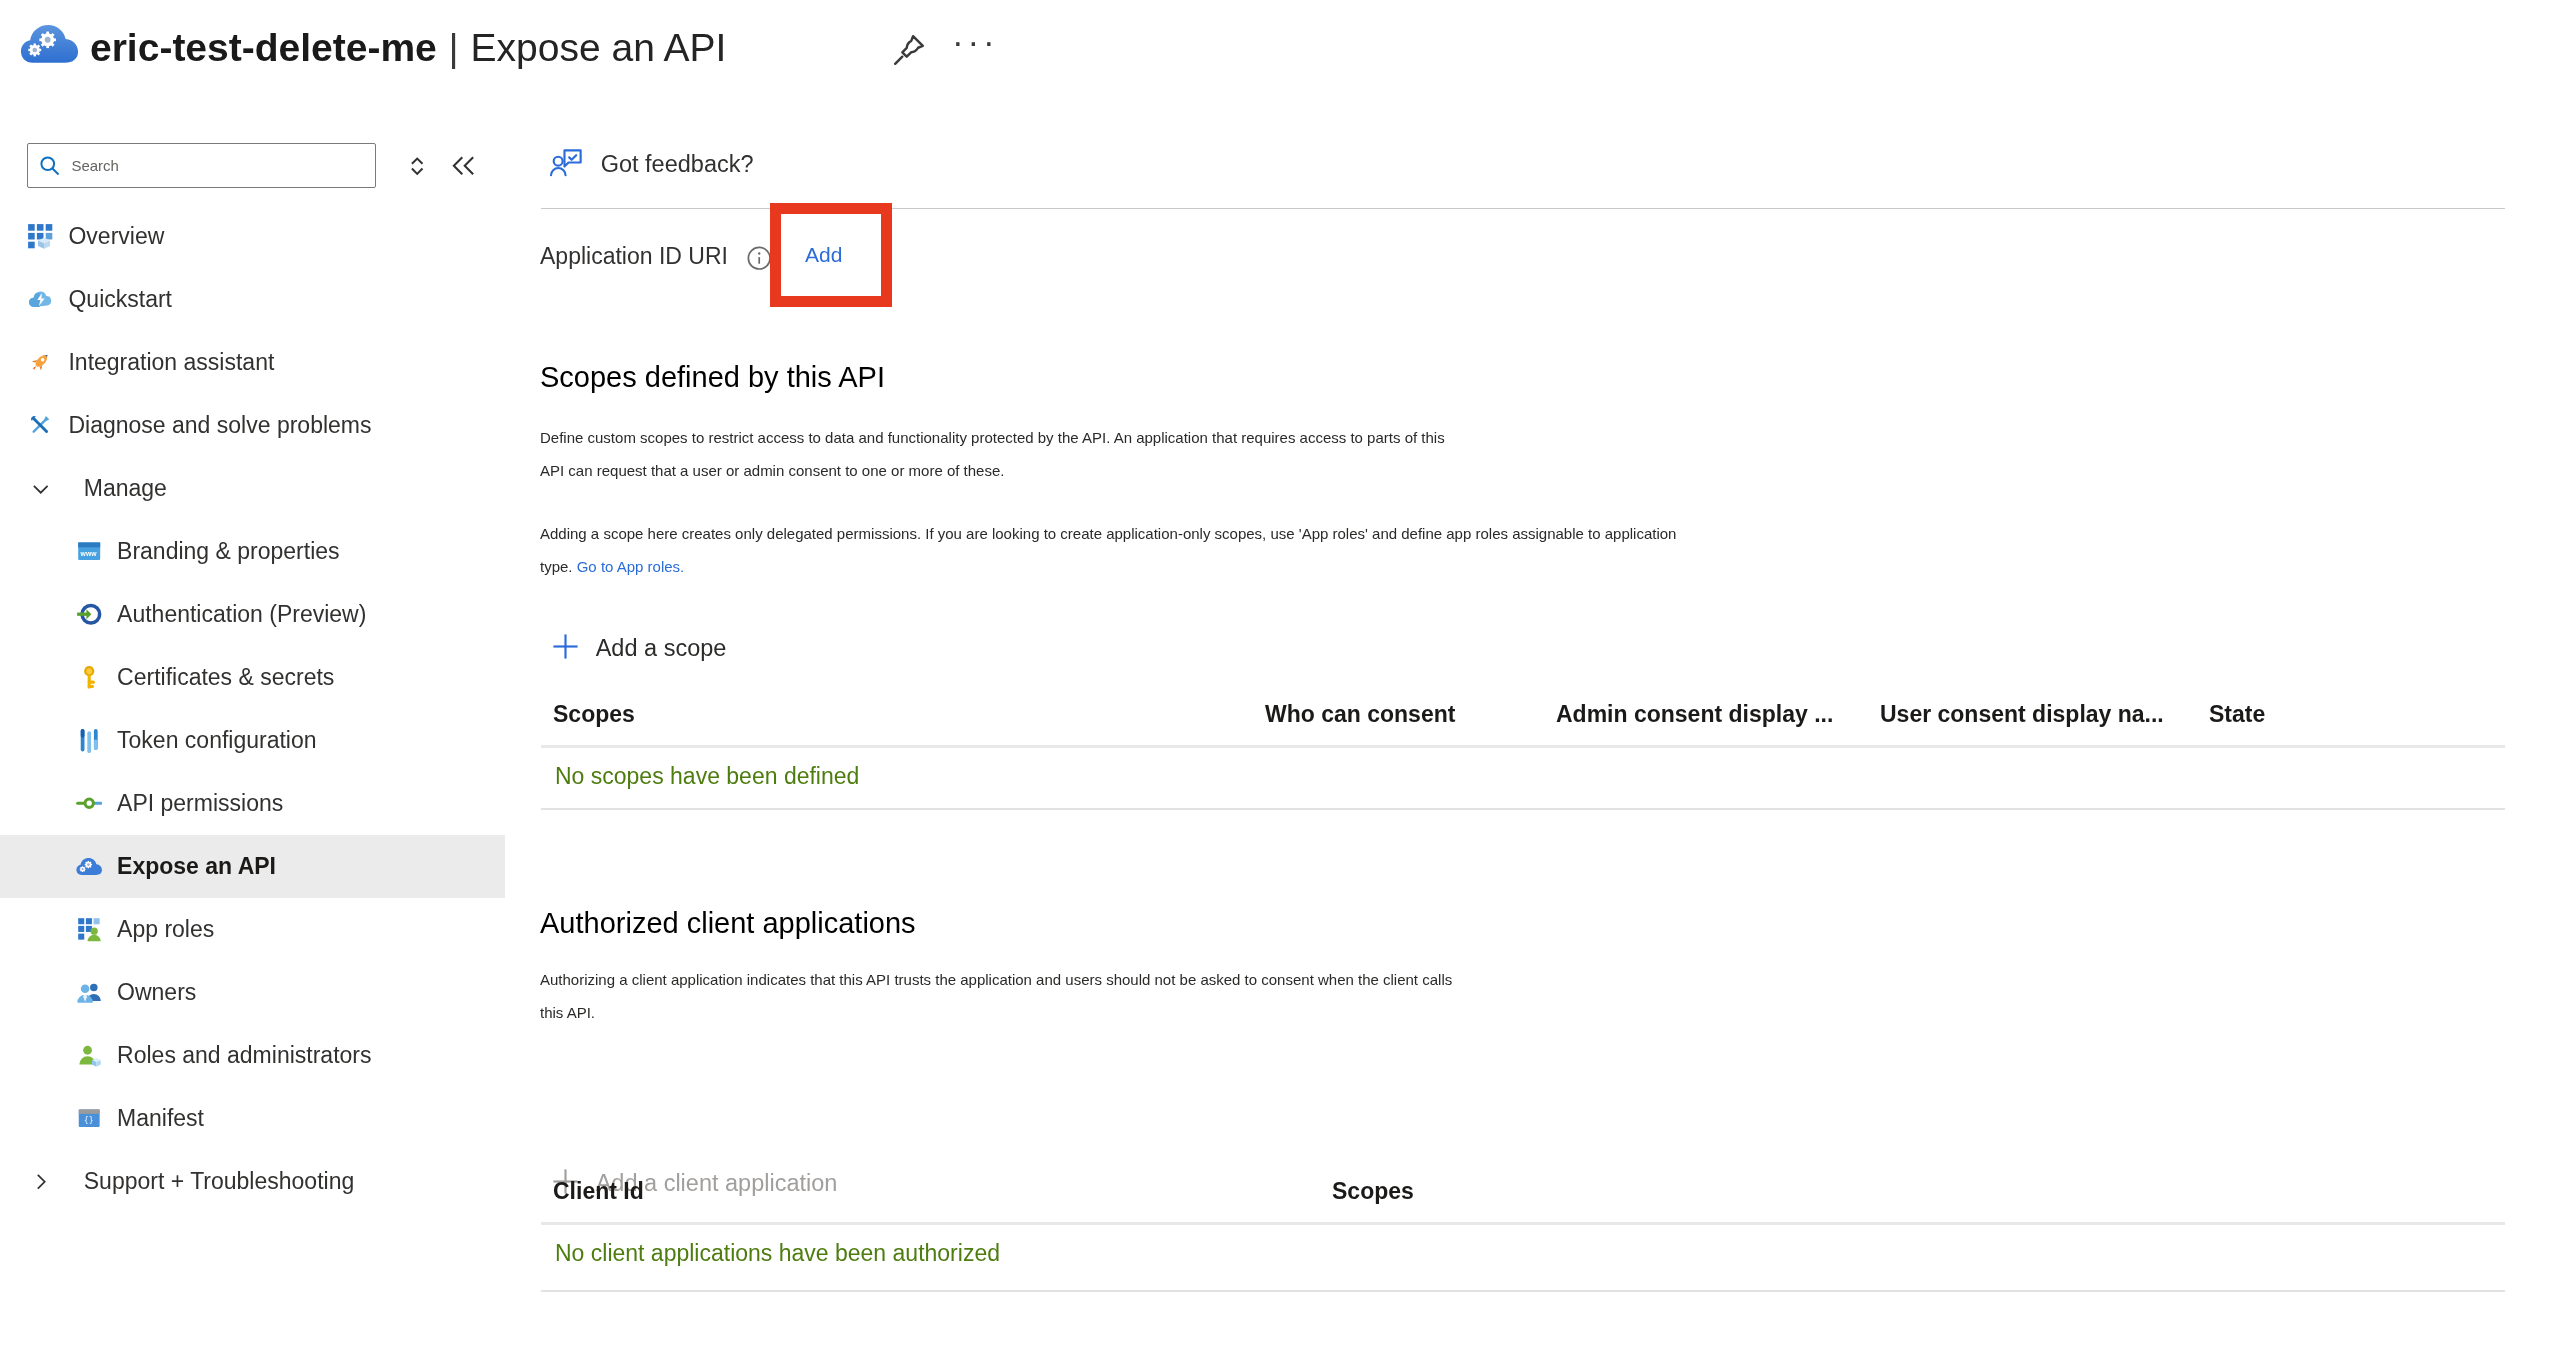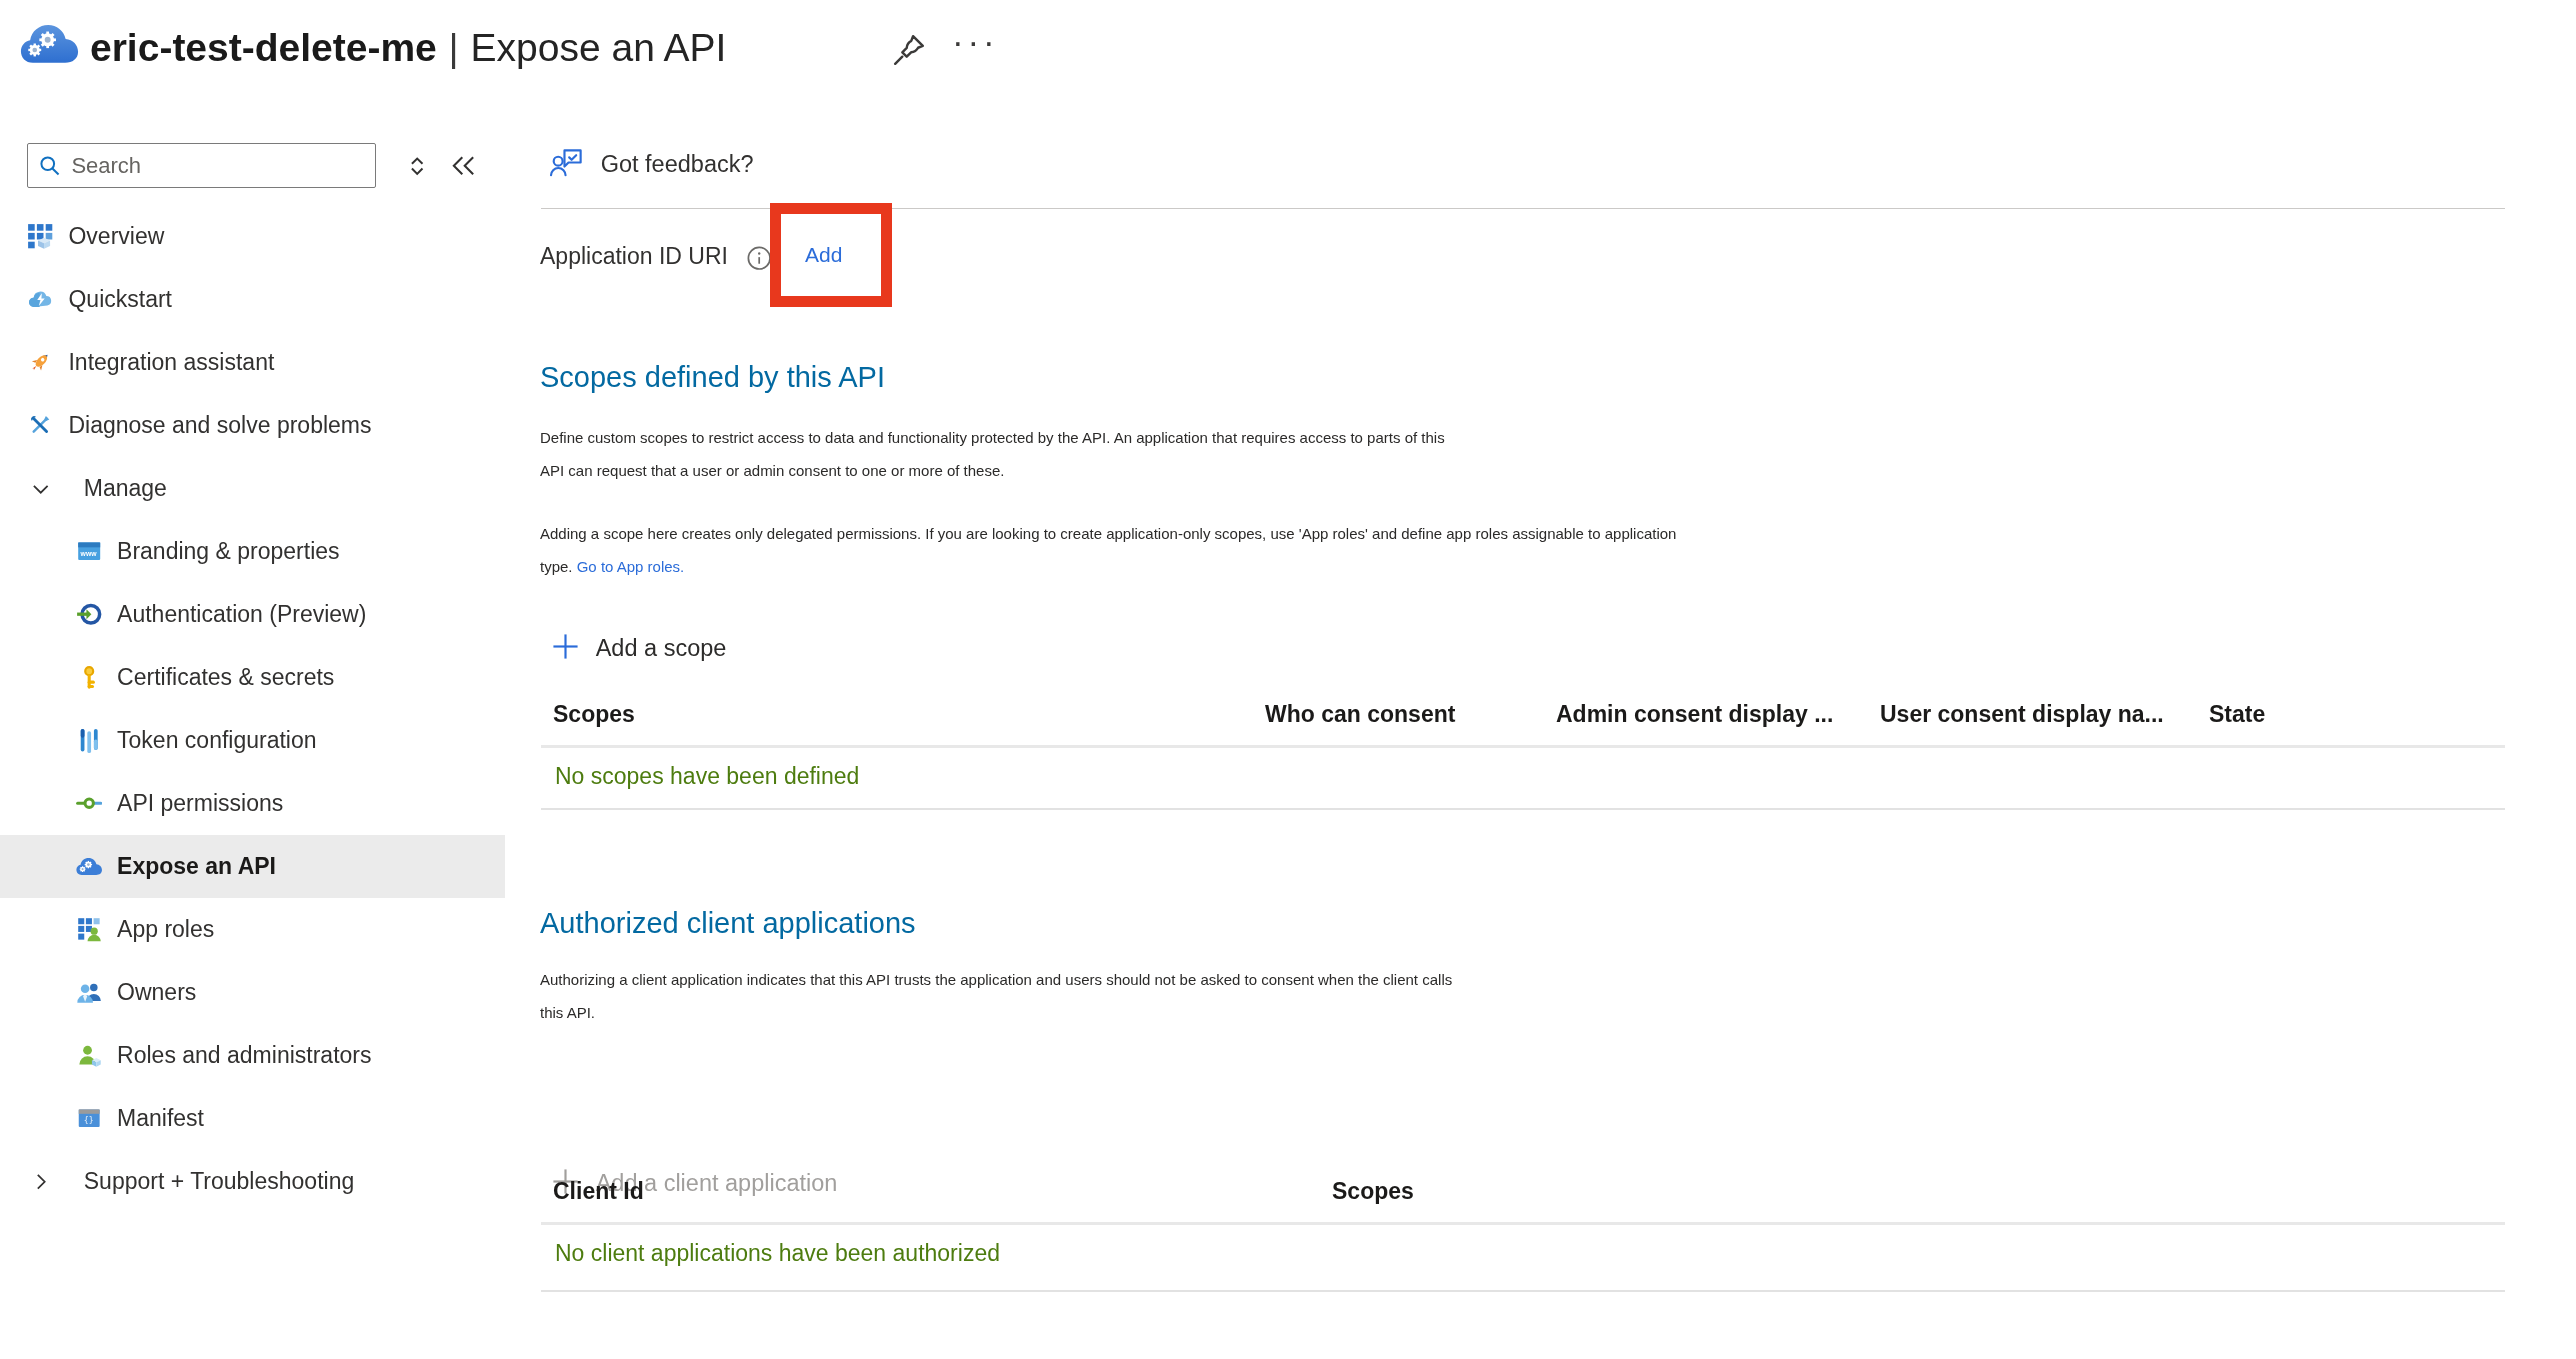--- a/index.html
+++ b/index.html
@@ -12,21 +12,21 @@
   .page-title { position:absolute; left:90px; top:25.5px; font-size:39px; white-space:nowrap; }
   .title-name { font-weight:700; color:#1a1a1a; }
   .title-sep { font-weight:300; color:#3a3a3a; margin:0 11.8px; }
   .title-page { font-weight:300; color:#242424; }
   .pin-btn { position:absolute; left:889px; top:31px; cursor:pointer; }
   .more-btn { position:absolute; left:952px; top:21.5px; font-size:35px; letter-spacing:3.9px; color:#3b3a39; cursor:pointer; }
 
   
   .search-box { position:absolute; left:27.4px; top:143px; width:349px; height:45px; }
   .search-box input { width:100%; height:100%; border:1px solid #7a7a7a; border-radius:2px;
-    font-size:22px; color:#323130; padding:0 9.8px 0 43px; outline:none;
+    font-size:15px; color:#323130; padding:0 9.8px 0 43px; outline:none;
     font-family:"Liberation Sans","DejaVu Sans",sans-serif; }
   .search-box input::placeholder { color:#666461; }
   .search-glyph { position:absolute; left:10.8px; top:10.8px; }
   .sync-btn { position:absolute; left:404px; top:153px; cursor:pointer; }
   .collapse-btn { position:absolute; left:449px; top:152px; cursor:pointer; }
 
   .nav { position:absolute; left:0; top:205px; width:505px; }
   .nav-item { display:flex; align-items:center; height:63px; font-size:23px; color:#323130; cursor:pointer; }
   .nav-item .ico { width:26.4px; height:26.4px; flex:0 0 26.4px; display:flex; align-items:center; justify-content:center; }
   .nav-item.lvl0 { padding-left:27.4px; gap:14.7px; }
@@ -40,21 +40,21 @@
   .feedback-label { font-size:23.5px; color:#323130; }
   .divider { position:absolute; left:541px; width:1964px; background:#cbc9c7; height:1px; }
   .tdivider { position:absolute; left:541px; width:1964px; background:#e8e8e8; height:2.9px; }
   .rdivider { position:absolute; left:541px; width:1964px; background:#e2e2e2; height:2px; }
 
   .appid-label { position:absolute; left:540px; top:243px; font-size:23px; color:#323130; }
   .info-ico { position:absolute; left:746px; top:245px; }
   .add-link { position:absolute; left:805px; top:243px; font-size:21px; color:#2b6cd9; cursor:pointer; text-decoration:none; }
   .annotation-box { position:absolute; left:770px; top:203px; width:122px; height:104px; border:11.8px solid #e8381d; }
 
-  .section-title { position:absolute; left:540px; font-size:29px; font-weight:400; color:#0369a1; white-space:nowrap; }
+  .section-title { position:absolute; left:540px; font-size:29px; font-weight:400; color:#000000; white-space:nowrap; }
   .para { position:absolute; left:540px; font-size:15px; line-height:33px; color:#2b2a29; white-space:nowrap; }
   .para a { color:#2b6cd9; text-decoration:none; cursor:pointer; }
 
   .cmd-row { position:absolute; left:551px; height:47px; display:flex; align-items:center; gap:15.7px; cursor:pointer; }
   .cmd-label { font-size:23.5px; color:#2c2b2a; }
   .cmd-row.disabled .cmd-label { color:#a19f9d; cursor:default; }
 
   .th { position:absolute; font-size:23px; font-weight:700; color:#1b1a19; white-space:nowrap; }
   .cell { position:absolute; font-size:23px; color:#4d7c0f; white-space:nowrap; }
 </style>

